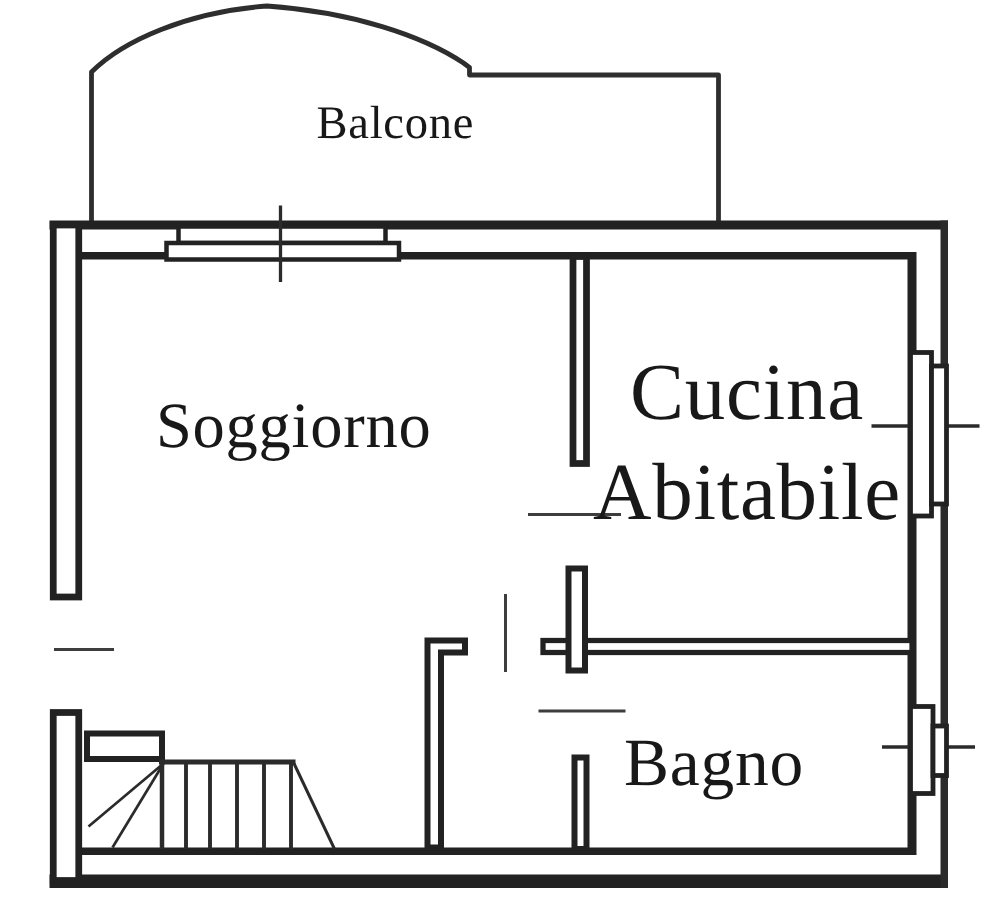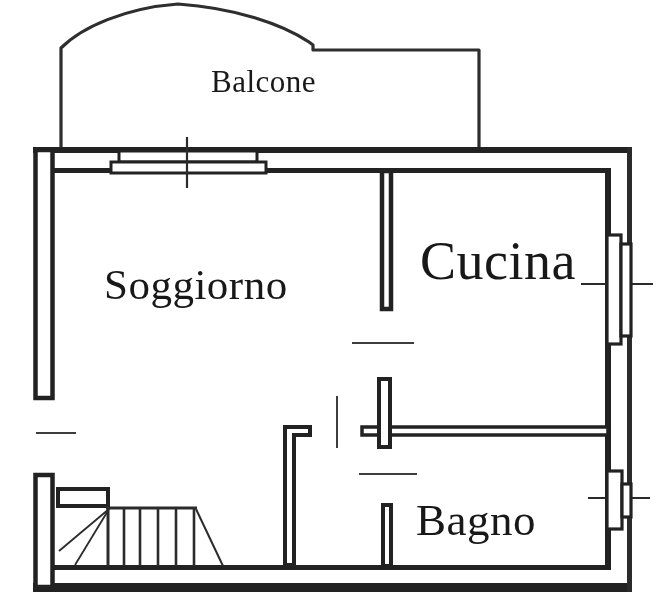--- a/index.html
+++ b/index.html
@@ -17,21 +17,21 @@
     position:absolute;
     white-space:nowrap;
     color:#181818;
     letter-spacing:0.5px;
     line-height:1;
   }
   .lbl-balcone{left:211px;top:66px;font-size:31px;}
   .lbl-soggiorno{left:104px;top:263px;font-size:43px;}
   .lbl-cucina{left:392px;top:234px;width:212px;text-align:center;font-size:54px;}
   .lbl-cucina .line2{margin-top:13px;}
-  .lbl-bagno{left:416px;top:486px;font-size:45px;margin-top:12px;}
+  .lbl-bagno{left:416px;top:486px;font-size:45px;}
 </style>
 </head>
 <body>
 
 <div class="stage">
 
   <svg width="671" height="600" viewBox="0 0 671 600">
 
     <path d="M 61 148 L 61 48 C 82 27 125 8 178 4 C 235 8 282 24 309 42 L 313 45 L 313 50 L 479 50 L 479 148" fill="none" stroke="#2e2e2e" stroke-width="3.2" stroke-linejoin="round"></path>
 
@@ -95,17 +95,18 @@
       <line x1="359" y1="474" x2="417" y2="474"></line>
     </g>
   </svg>
 
   <div class="room-label lbl-balcone">Balcone</div>
 
   <div class="room-label lbl-soggiorno">Soggiorno</div>
 
   <div class="room-label lbl-cucina">
     <div class="line1">Cucina</div>
+    <div class="line2">Abitabile</div>
   </div>
 
   <div class="room-label lbl-bagno">Bagno</div>
 
 </div>
 
 </body></html>

